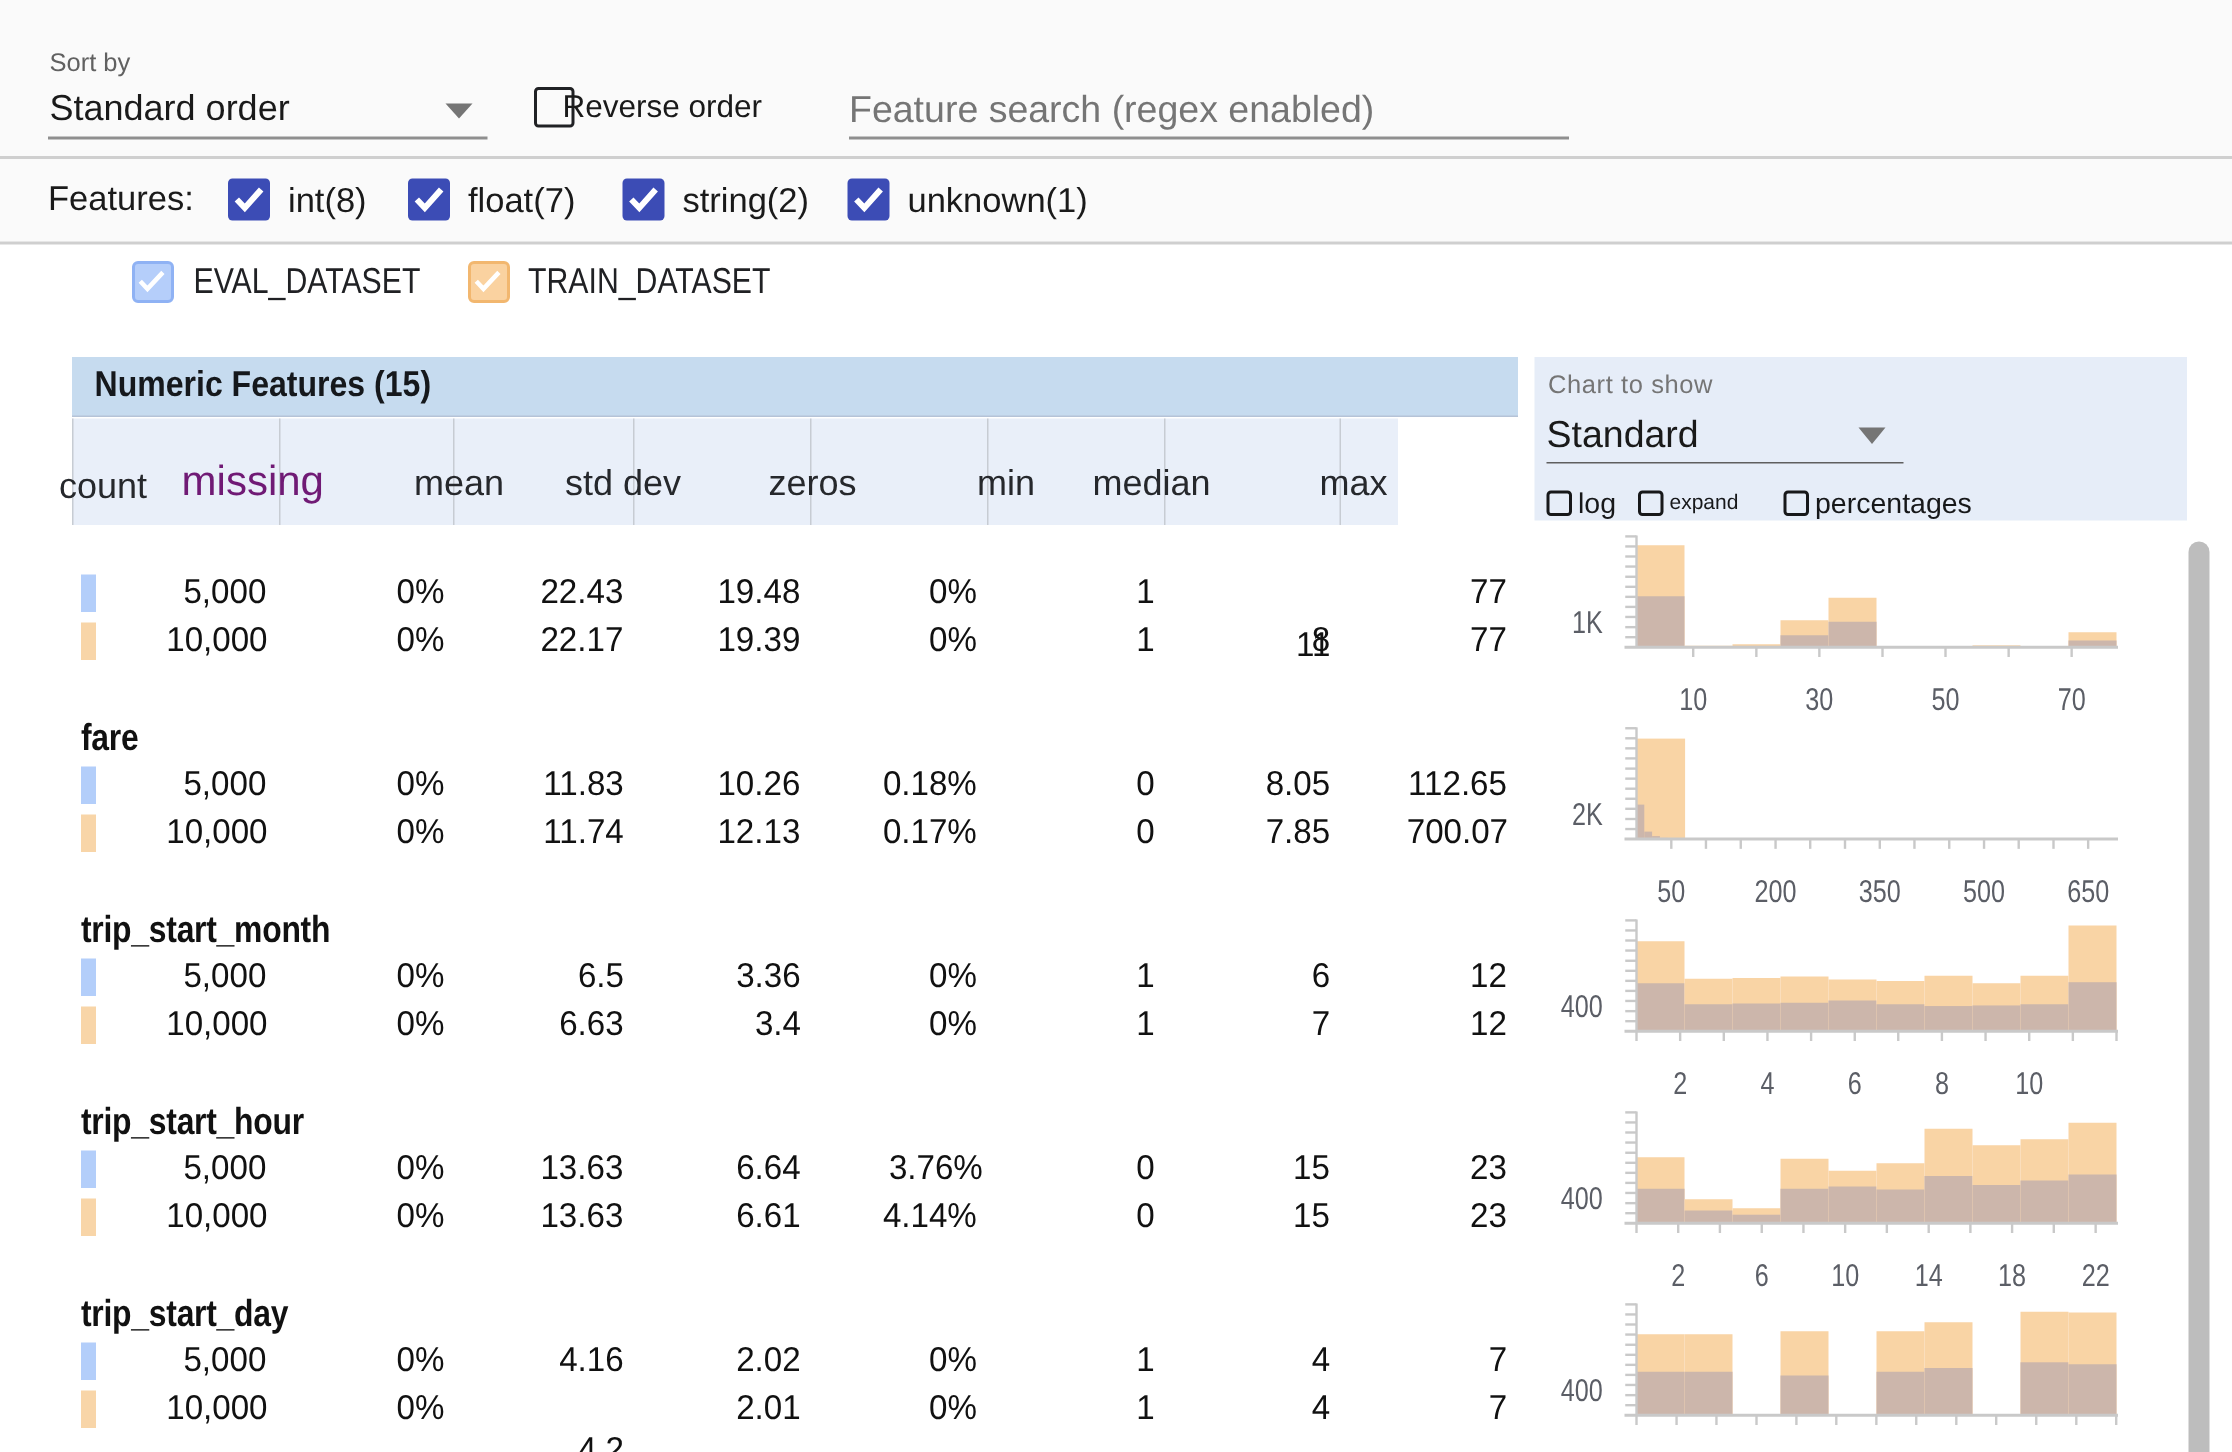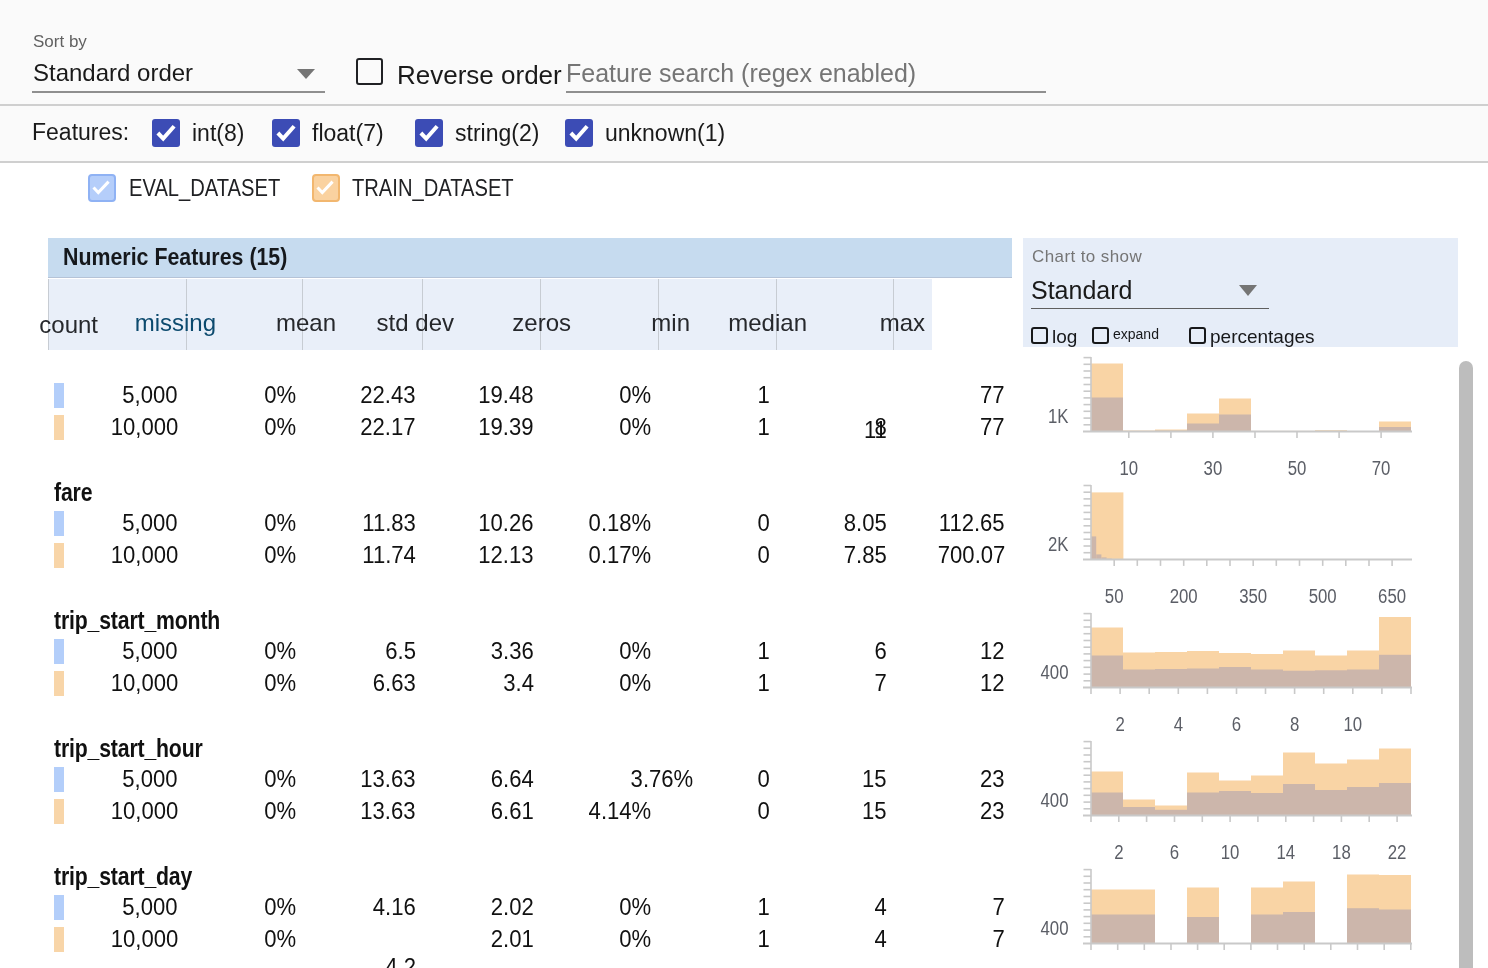--- a/index.html
+++ b/index.html
@@ -24,21 +24,21 @@
   <div class="abs" style="left:0;top:105px;width:1488px;height:56px;background:#fafafa;"></div>
   <div class="abs" style="left:0;top:104px;width:1488px;height:1.5px;background:#cfcfcf;"></div>
   <div class="abs" style="left:0;top:161px;width:1488px;height:1.5px;background:#cfcfcf;"></div>
 
   <div class="abs" style="left:33px;top:32px;font-size:17px;color:#616161;">Sort by</div>
   <div class="abs" style="left:33px;top:59px;font-size:24px;color:#1a1a1a;">Standard order</div>
   <div class="abs" style="left:297px;top:69px;width:0;height:0;border-left:9px solid transparent;border-right:9px solid transparent;border-top:10px solid #757575;"></div>
   <div class="abs" style="left:32px;top:91px;width:293px;height:1.5px;background:#8f8f8f;"></div>
 
   <div class="abs" style="left:356px;top:58px;width:27px;height:27px;border:2.5px solid #202124;border-radius:3px;background:#fafafa;"></div>
-  <div class="abs" style="left:397px;top:60px;font-size:26px;color:#1a1a1a;">Reverse order</div>
+  <div class="abs" style="left:375px;top:60px;font-size:21px;color:#1a1a1a;">Reverse order</div>
 
   <div class="abs" style="left:566px;top:59px;font-size:25px;color:#757575;">Feature search (regex enabled)</div>
   <div class="abs" style="left:566px;top:91px;width:480px;height:1.5px;background:#8f8f8f;"></div>
 
   <div class="abs" style="left:32px;top:119px;font-size:23px;color:#1a1a1a;">Features:</div>
   <div class="chk" style="left:152px;top:119px;background:#3c4cb5;">
       <svg width="28" height="28" viewBox="0 0 28 28">
         <path d="M 5.88 14.0 L 11.200000000000001 19.599999999999998 L 22.12 7.28" fill="none" stroke="#fff" stroke-width="4"></path>
       </svg>
     </div>
@@ -82,21 +82,21 @@
   <div class="abs" style="left:48px;top:279px;width:884px;height:71px;background:#e9eff9;padding-left:16px;">
     <div class="sep" style="left:0px;"></div>
       <div class="sep" style="left:138px;"></div>
       <div class="sep" style="left:254px;"></div>
       <div class="sep" style="left:374px;"></div>
       <div class="sep" style="left:492px;"></div>
       <div class="sep" style="left:610px;"></div>
       <div class="sep" style="left:728px;"></div>
       <div class="sep" style="left:845px;"></div>
     <div class="abs" style="right:834px;bottom:11px;font-size:24px;color:#26282c;">count</div>
-      <div class="abs" style="right:716px;bottom:13px;font-size:24px;color:#0c4a6e;">missing</div>
+      <div class="abs" style="right:716px;bottom:13px;font-size:28px;color:#701a75;">missing</div>
       <div class="abs" style="right:596px;bottom:13px;font-size:24px;color:#26282c;">mean</div>
       <div class="abs" style="right:478px;bottom:13px;font-size:24px;color:#26282c;">std dev</div>
       <div class="abs" style="right:361px;bottom:13px;font-size:24px;color:#26282c;">zeros</div>
       <div class="abs" style="right:242px;bottom:13px;font-size:24px;color:#26282c;">min</div>
       <div class="abs" style="right:125px;bottom:13px;font-size:24px;color:#26282c;">median</div>
       <div class="abs" style="right:7px;bottom:13px;font-size:24px;color:#26282c;">max</div>
   </div>
 
   <div class="abs" style="left:1023px;top:238px;width:435px;height:109px;background:#e6edf8;">
     <div class="abs" style="left:9px;top:9px;font-size:17px;color:#757575;letter-spacing:0.4px;">Chart to show</div>
@@ -166,21 +166,21 @@
   <div class="abs" style="right:837px;top:668.5px;font-size:24px;"><span class="cxr num">0%</span></div>
   <div class="abs" style="right:718px;top:668.5px;font-size:24px;"><span class="cxr num">1</span></div>
   <div class="abs" style="right:601px;top:668.5px;font-size:24px;"><span class="cxr num">7</span></div>
   <div class="abs" style="right:483px;top:668.5px;font-size:24px;"><span class="cxr num">12</span></div>
   <div class="abs" style="left:54px;top:734px;"><span class="cxf fname">trip_start_hour</span></div>
   <div class="abs" style="left:54px;top:767.0px;width:10px;height:25px;background:#b3cefa;"></div>
   <div class="abs" style="right:1310px;top:764.5px;font-size:24px;"><span class="cxr num">5,000</span></div>
   <div class="abs" style="right:1192px;top:764.5px;font-size:24px;"><span class="cxr num">0%</span></div>
   <div class="abs" style="right:1072px;top:764.5px;font-size:24px;"><span class="cxr num">13.63</span></div>
   <div class="abs" style="right:954px;top:764.5px;font-size:24px;"><span class="cxr num">6.64</span></div>
-  <div class="abs" style="right:795px;top:764.5px;font-size:24px;text-decoration:underline;"><span class="cxr num">3.76%</span></div>
+  <div class="abs" style="right:833px;top:764.5px;font-size:24px;text-decoration:underline;"><span class="cxr num">3.76%</span></div>
   <div class="abs" style="right:718px;top:764.5px;font-size:24px;"><span class="cxr num">0</span></div>
   <div class="abs" style="right:601px;top:764.5px;font-size:24px;"><span class="cxr num">15</span></div>
   <div class="abs" style="right:483px;top:764.5px;font-size:24px;"><span class="cxr num">23</span></div>
   <div class="abs" style="left:54px;top:799.0px;width:10px;height:25px;background:#f8d5a8;"></div>
   <div class="abs" style="right:1310px;top:796.5px;font-size:24px;"><span class="cxr num">10,000</span></div>
   <div class="abs" style="right:1192px;top:796.5px;font-size:24px;"><span class="cxr num">0%</span></div>
   <div class="abs" style="right:1072px;top:796.5px;font-size:24px;"><span class="cxr num">13.63</span></div>
   <div class="abs" style="right:954px;top:796.5px;font-size:24px;"><span class="cxr num">6.61</span></div>
   <div class="abs" style="right:837px;top:796.5px;font-size:24px;"><span class="cxr num">4.14%</span></div>
   <div class="abs" style="right:718px;top:796.5px;font-size:24px;"><span class="cxr num">0</span></div>

